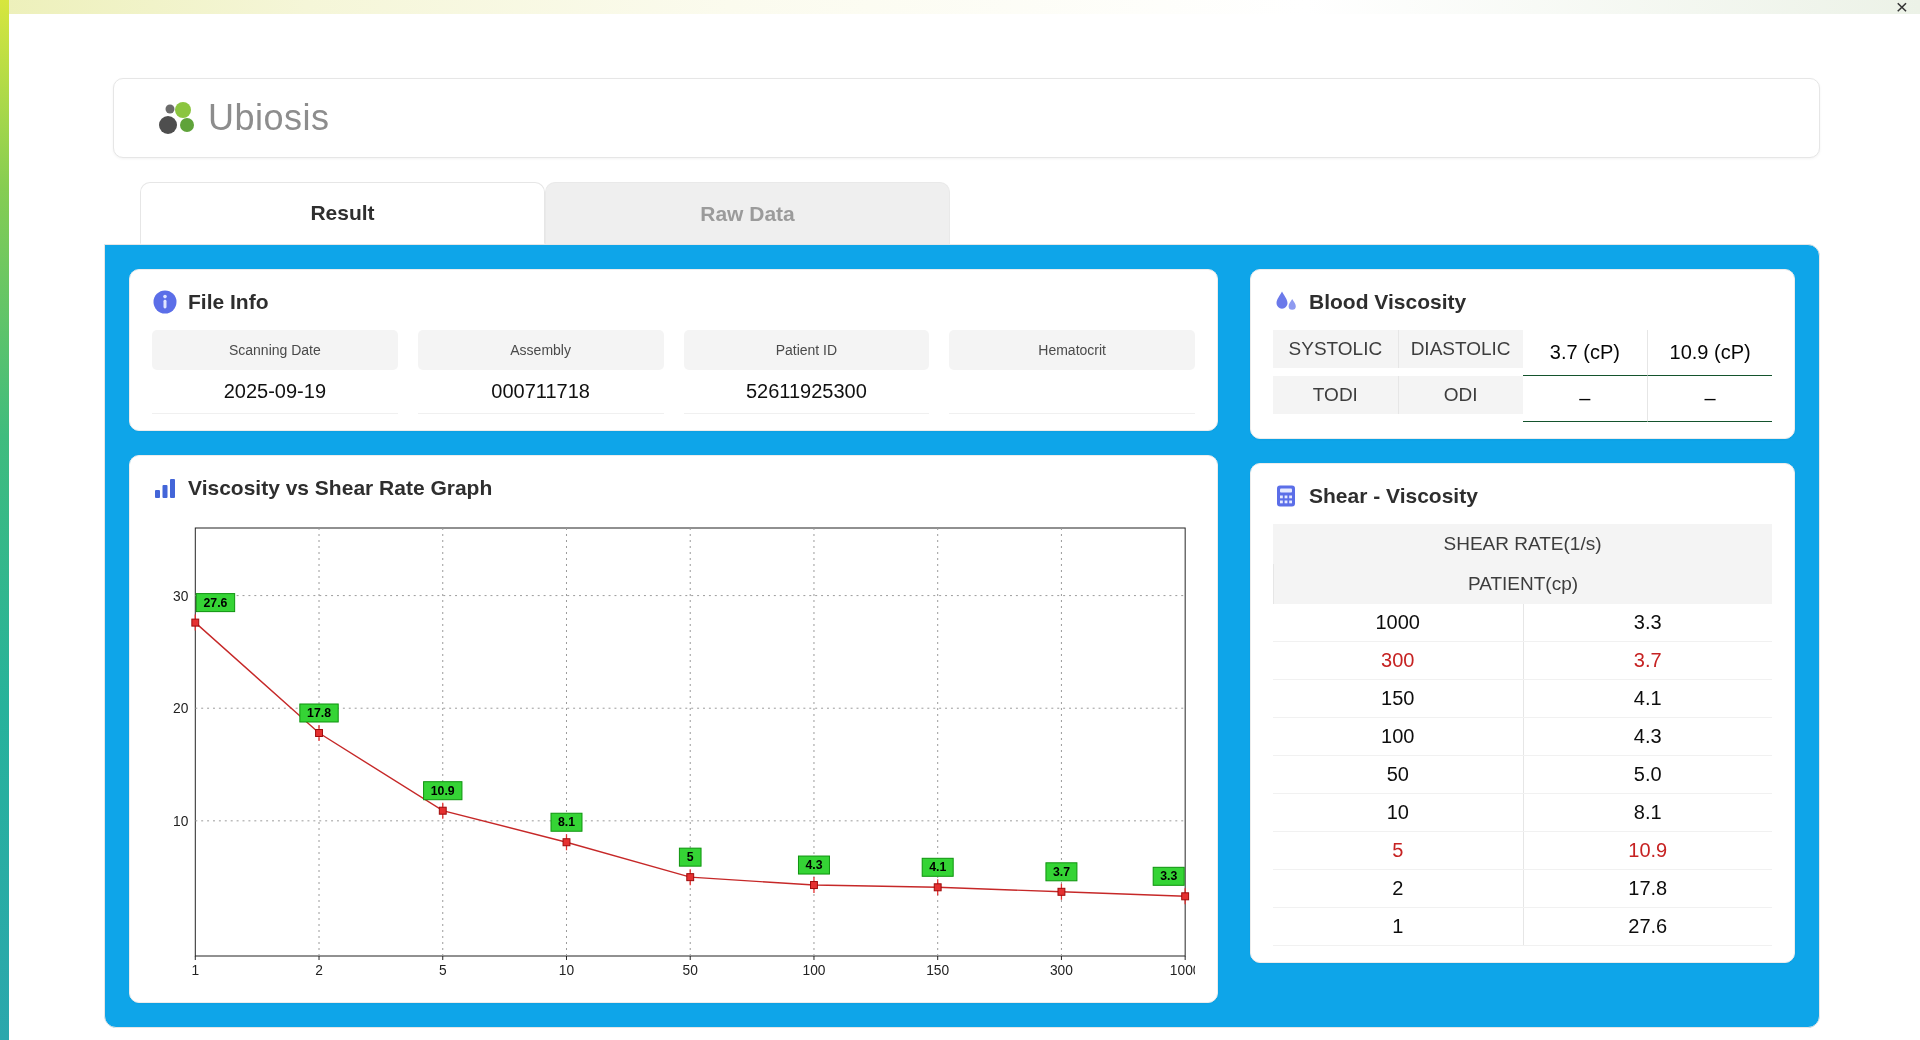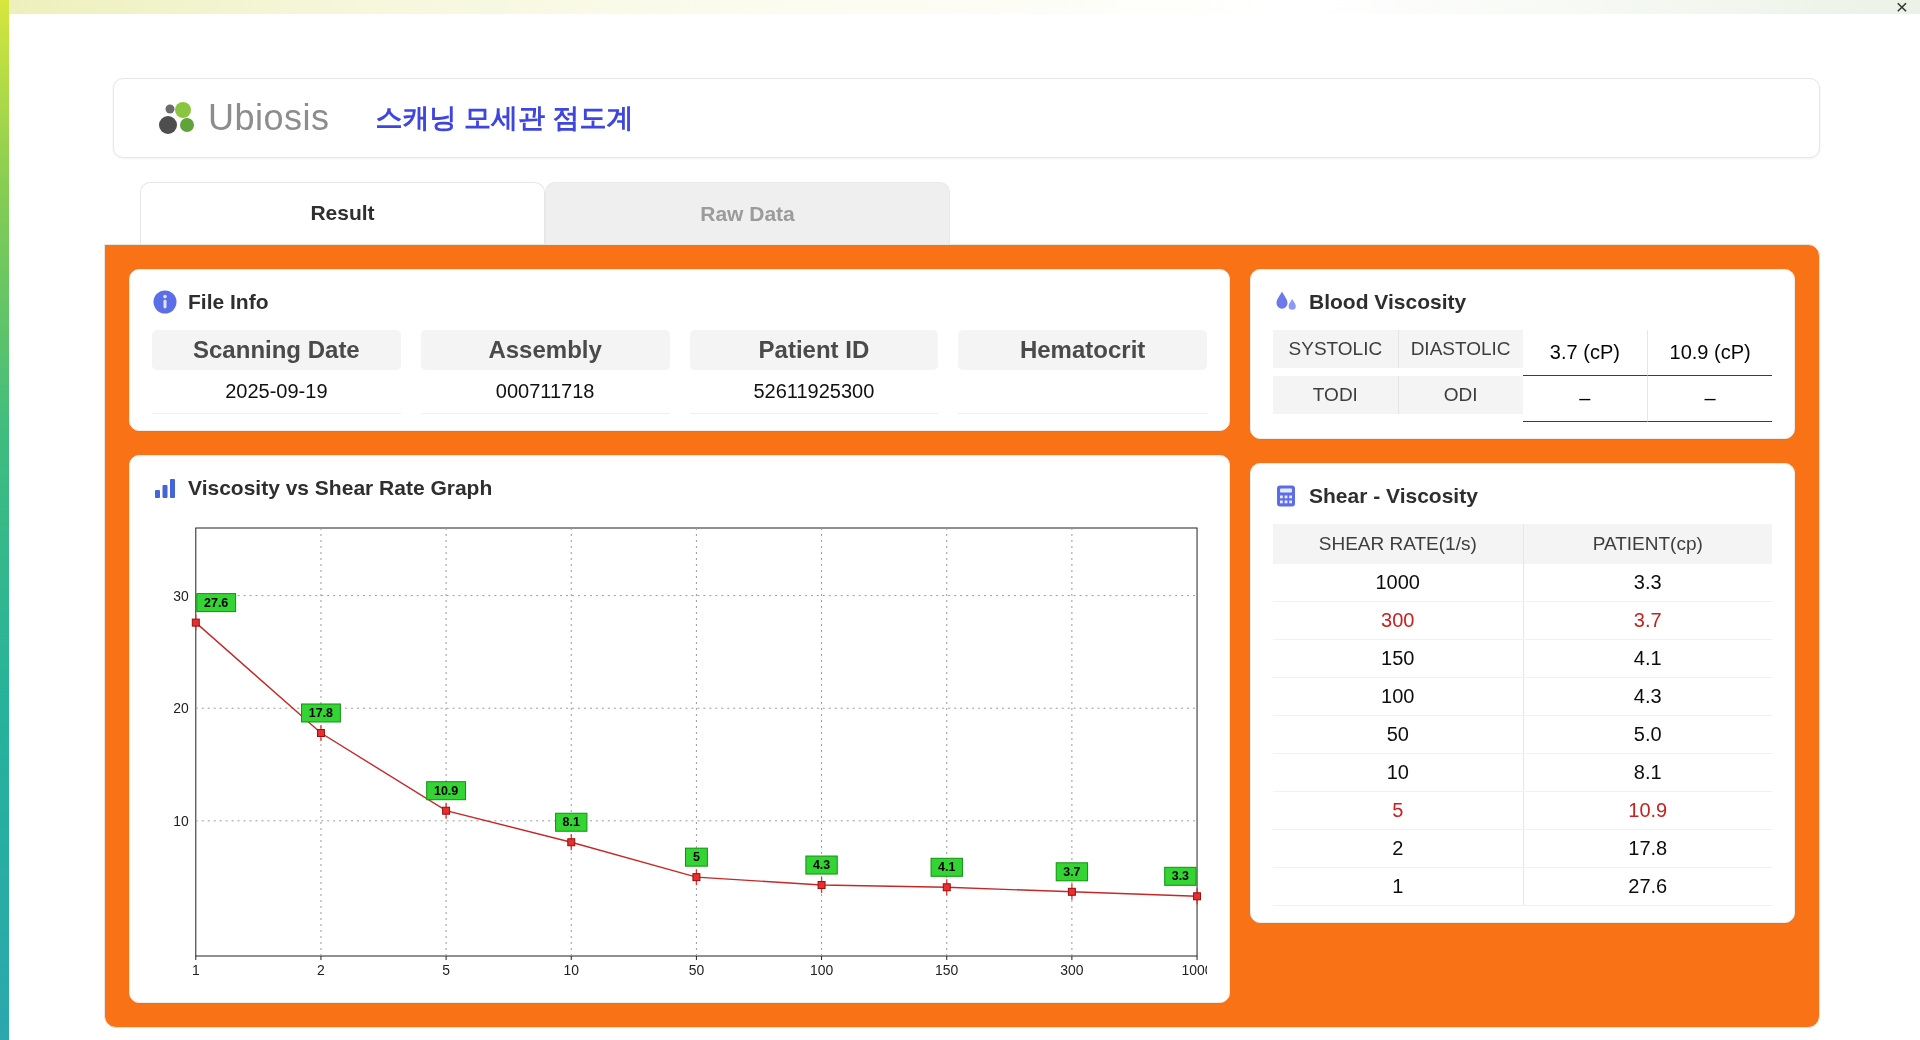--- a/index.html
+++ b/index.html
@@ -24,52 +24,52 @@
   .app-title { margin-left: 46px; font-size: 27px; font-weight: 700; color: var(--accent, #3f46e0); }
 
   
   .tabs { display: flex; margin-top: 24px; position: relative; z-index: 2; padding-left: 36px; }
   .tab { width: 405px; height: 62px; display: flex; align-items: center; justify-content: center;
     font-size: 21px; font-weight: 700; border-top-left-radius: 10px; border-top-right-radius: 10px; cursor: pointer; }
   .tab-active { background: #fff; color: #2f2f2f; border: 1px solid #e6e6e6; border-bottom: 1px solid #fff; margin-bottom: -1px; }
   .tab-inactive { background: #efefef; color: #9b9b9b; border: 1px solid #e9e9e9; border-bottom: none; }
 
   
-  .main-panel { border: 1px solid #e6e6e6; border-radius: 0 12px 12px 12px; background: #f97316;
-    padding: 24px; display: flex; gap: 20px; min-height: 772px; }
+  .main-panel { border: 1px solid #e6e6e6; border-radius: 0 12px 12px 12px; background: #0ea5e9;
+    padding: 24px; display: flex; gap: 32px; min-height: 772px; }
   .left-col { flex: 1; display: flex; flex-direction: column; gap: 24px; min-width: 0; }
   .right-col { width: 545px; display: flex; flex-direction: column; gap: 24px; }
 
   .card { border: 1px solid #ececec; border-radius: 10px; background: #fff; padding: 16px 22px;
     box-shadow: 0 1px 2px rgba(0,0,0,0.03); }
   .section-head { display: flex; align-items: center; gap: 10px; margin-bottom: 12px; height: 32px; }
   .section-title { font-size: 21px; font-weight: 700; color: #2e2e2e; }
   .si { flex: 0 0 auto; }
 
   
   .file-fields { display: flex; gap: 20px; }
   .ff-col { flex: 1; }
   .cell-head { background: #f4f4f4; border-radius: 5px; height: 40px; display: flex; align-items: center;
-    justify-content: center; font-size: 24px; color: #4a4a4a; font-weight: 700; }
+    justify-content: center; font-size: 14px; color: #4a4a4a; font-weight: 400; }
   .cell-val { height: 44px; display: flex; align-items: center; justify-content: center; font-size: 20px;
     color: #101010; border-bottom: 1px solid #f0f0f0; }
 
   
   .chart-svg { width: 100%; height: 470px; display: block; }
 
   
   .bv-grid { display: grid; grid-template-columns: 1fr 1fr 1fr 1fr; text-align: center; }
   .bv-head { background: #f4f4f4; height: 38px; display: flex; align-items: center; justify-content: center;
     font-size: 19px; color: #3d3d3d; font-weight: 500; }
   .bv-val { height: 46px; display: flex; align-items: center; justify-content: center; font-size: 20px;
     color: #060606; border-bottom: 1px solid #14532d; }
   .col2 { border-left: 1px solid #e6e6e6; }
 
   
-  .sv-head-row { display: grid; grid-template-columns: 1fr 1fr; background: #f4f4f4; }
+  .sv-head-row { display: grid; grid-template-columns: 1fr; background: #f4f4f4; }
   .sv-head { height: 40px; display: flex; align-items: center; justify-content: center; font-size: 19px;
     color: #3d3d3d; font-weight: 500; }
   .sv-row { display: grid; grid-template-columns: 1fr 1fr; border-bottom: 1px solid #f1f1f1; }
   .sv-cell { height: 37px; display: flex; align-items: center; justify-content: center; font-size: 20px; color: #0d0d0d; }
   .sv-row.highlight .sv-cell { color: var(--hl, #c62222); }
 </style>
 </head>
 <body>
 
 <div class="top-strip">
@@ -82,21 +82,20 @@
   <div class="header-card">
     <div class="logo">
       <svg class="si" width="44" height="40" viewBox="0 0 44 40">
         <circle cx="14" cy="11" r="4.5" fill="#6b6b6b"></circle>
         <circle cx="12" cy="27" r="9" fill="#4e4e4e"></circle>
         <circle cx="27" cy="12" r="8" fill="#8bc53f"></circle>
         <circle cx="31" cy="27" r="7" fill="#5fa33a"></circle>
       </svg>
       <span class="logo-text">Ubiosis</span>
     </div>
-    <span class="app-title">스캐닝 모세관 점도계</span>
   </div>
 
   <div class="tabs">
     <div class="tab tab-active">Result</div>
     <div class="tab tab-inactive">Raw Data</div>
   </div>
 
   <div class="main-panel">
 
     <div class="left-col">

